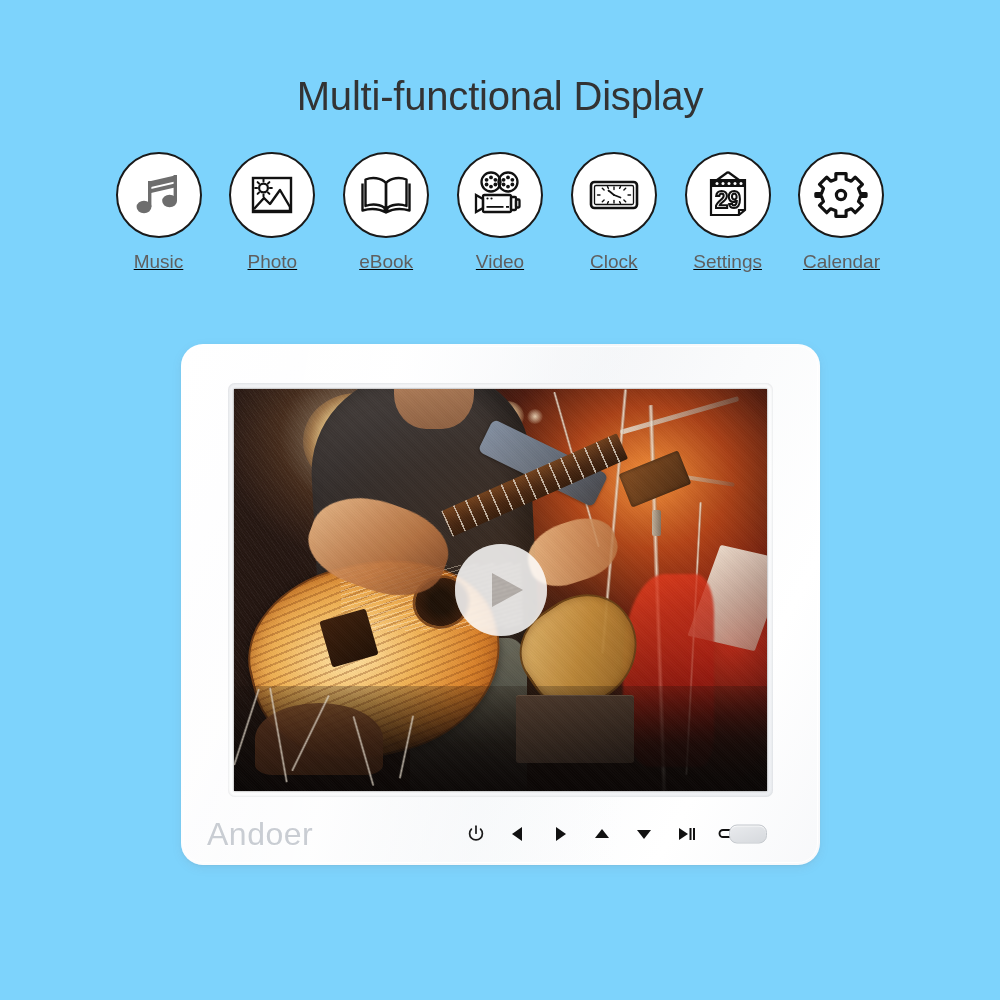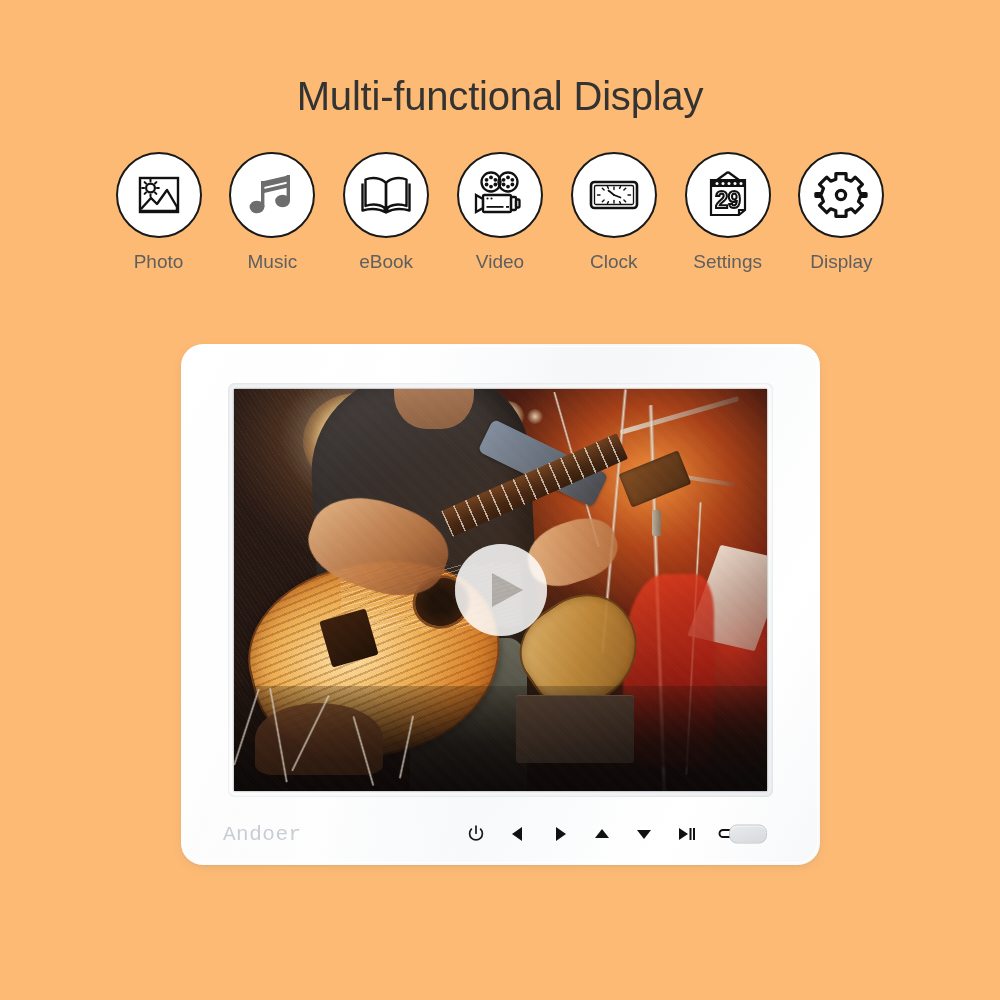--- a/index.html
+++ b/index.html
@@ -2,39 +2,39 @@
 <html><head>
 <meta charset="utf-8">
 <style>
   * { box-sizing: border-box; margin: 0; padding: 0; }
   html, body {
     width: 1000px; height: 1000px;
     background: #ffffff;
     font-family: "Liberation Sans", sans-serif;
     overflow: hidden;
   }
-  .page { position: relative; width: 1000px; height: 1000px; background: #fdba74; }
+  .page { position: relative; width: 1000px; height: 1000px; background: #7dd3fc; }
 
   
   .title {
     position: absolute; top: 74px; left: 0; width: 1000px;
     text-align: center;
     font-size: 40px; font-weight: 400; color: #333333;
     letter-spacing: -0.2px;
   }
 
   
   .feature-row {
     position: absolute; top: 152px; left: 110px;
     width: 780px; height: 135px;
     display: flex; justify-content: space-between; align-items: flex-start;
   }
   .feature {
     width: 97px;
-    display: flex; flex-direction: column; align-items: center;
+    display: flex; flex-direction: column; align-items: center; text-decoration: underline;
   }
   .feature-circle {
     width: 86px; height: 86px; border-radius: 50%;
     border: 2.6px solid #1a1a1a;
     display: flex; align-items: center; justify-content: center;
     background: #fff;
   }
   .feature-circle svg { display: block; }
   .feature-label {
     margin-top: 13px;
@@ -334,25 +334,24 @@
     display: flex; align-items: center; justify-content: center;
     backdrop-filter: blur(1px);
   }
 
   
   .bottom-bar {
     position: absolute;
     left: 0; bottom: 0; width: 100%; height: 62px;
   }
   .brand {
-    position: absolute; left: 42px; top: 50%; transform: translateY(-50%);
-    font-size: 21px; color: #c9cdd3; letter-spacing: 0.5px;
+    position: absolute; left: 26px; top: 50%; transform: translateY(-50%);
+    font-size: 32px; color: #c9cdd3; letter-spacing: 0.5px;
     font-weight: 400;
     text-shadow: 0 1px 0 rgba(255,255,255,0.9);
-    font-family: Liberation Mono, monospace;
   }
   .controls {
     position: absolute; left: 284px; top: 50%; transform: translateY(-50%);
     display: flex; align-items: center; gap: 20px;
   }
   .ctrl {
     width: 22px; height: 22px;
     display: flex; align-items: center; justify-content: center;
     color: #1b1b1b;
   }
@@ -366,20 +365,38 @@
   }
 </style>
 </head>
 <body>
 
 <div class="page">
 
   <div class="title">Multi-functional Display</div>
 
   <div class="feature-row">
+
+    <div class="feature">
+      <div class="feature-circle">
+        <span>
+          <svg width="52" height="52" viewBox="0 0 52 52">
+            <g fill="#6d6d6d">
+              <path d="M18 12 L44 6 L44 12 L18 18 Z"></path>
+              <path d="M18 20 L44 14 L44 18 L18 24 Z"></path>
+              <rect x="15" y="12" width="3.4" height="26"></rect>
+              <rect x="40.6" y="6" width="3.4" height="26"></rect>
+              <ellipse cx="11" cy="38" rx="7.4" ry="6.2"></ellipse>
+              <ellipse cx="36.6" cy="32" rx="7.4" ry="6.2"></ellipse>
+            </g>
+          </svg>
+        </span>
+      </div>
+      <div class="feature-label">Music</div>
+    </div>
 
     <div class="feature">
       <div class="feature-circle">
         <span>
           <svg width="52" height="52" viewBox="0 0 52 52">
             <rect x="7" y="9" width="38" height="34" fill="none" stroke="#111" stroke-width="2.4"></rect>
             <circle cx="17.5" cy="19" r="4.4" fill="none" stroke="#111" stroke-width="2.2"></circle>
             <g stroke="#111" stroke-width="2" stroke-linecap="round">
               <line x1="17.5" y1="10.6" x2="17.5" y2="12.6"></line>
               <line x1="17.5" y1="25.4" x2="17.5" y2="27.4"></line>
@@ -388,38 +405,20 @@
               <line x1="11.6" y1="13.1" x2="13.0" y2="14.5"></line>
               <line x1="22.0" y1="23.5" x2="23.4" y2="24.9"></line>
               <line x1="23.4" y1="13.1" x2="22.0" y2="14.5"></line>
               <line x1="13.0" y1="23.5" x2="11.6" y2="24.9"></line>
             </g>
             <polyline points="8,40 18,29 24,35 34,21 44,38 44,42 8,42" fill="none" stroke="#111" stroke-width="2.4" stroke-linejoin="round"></polyline>
           </svg>
         </span>
       </div>
       <div class="feature-label">Photo</div>
-    </div>
-
-    <div class="feature">
-      <div class="feature-circle">
-        <span>
-          <svg width="52" height="52" viewBox="0 0 52 52">
-            <g fill="#6d6d6d">
-              <path d="M18 12 L44 6 L44 12 L18 18 Z"></path>
-              <path d="M18 20 L44 14 L44 18 L18 24 Z"></path>
-              <rect x="15" y="12" width="3.4" height="26"></rect>
-              <rect x="40.6" y="6" width="3.4" height="26"></rect>
-              <ellipse cx="11" cy="38" rx="7.4" ry="6.2"></ellipse>
-              <ellipse cx="36.6" cy="32" rx="7.4" ry="6.2"></ellipse>
-            </g>
-          </svg>
-        </span>
-      </div>
-      <div class="feature-label">Music</div>
     </div>
 
     <div class="feature">
       <div class="feature-circle">
         <span>
           <svg width="54" height="54" viewBox="0 0 54 54">
             <g fill="none" stroke="#111" stroke-width="2.4" stroke-linejoin="round">
               <path d="M27 15 C22 9.5 13 9 6.5 11.5 L6.5 38 C13 35.5 22 36 27 41 Z"></path>
               <path d="M27 15 C32 9.5 41 9 47.5 11.5 L47.5 38 C41 35.5 32 36 27 41 Z"></path>
               <path d="M3.5 15.5 L3.5 42.5 C12 40 20 40.5 27 44.5 C34 40.5 42 40 50.5 42.5 L50.5 15.5"></path>
@@ -527,21 +526,21 @@
         <span>
           <svg width="54" height="54" viewBox="0 0 54 54">
             <path d="M21.5 4 L32.5 4 L32.5 10 L38 12.2 L42.3 7.9 L50.1 15.7 L45.8 20 L48 25.5 L54 25.5 L54 28.5
                      L48 28.5 L45.8 34 L50.1 38.3 L42.3 46.1 L38 41.8 L32.5 44 L32.5 50 L21.5 50 L21.5 44
                      L16 41.8 L11.7 46.1 L3.9 38.3 L8.2 34 L6 28.5 L0 28.5 L0 25.5 L6 25.5 L8.2 20 L3.9 15.7
                      L11.7 7.9 L16 12.2 L21.5 10 Z" transform="translate(0,0) scale(0.93) translate(2,2)" fill="none" stroke="#111" stroke-width="3.4" stroke-linejoin="round"></path>
             <circle cx="27" cy="27" r="4.6" fill="none" stroke="#111" stroke-width="3.2"></circle>
           </svg>
         </span>
       </div>
-      <div class="feature-label">Display</div>
+      <div class="feature-label">Calendar</div>
     </div>
 
   </div>
 
   <div class="device">
     <div class="device-gloss"></div>
     <div class="device-inner-edge"></div>
 
     <div class="screen-recess">
       <div class="screen">

